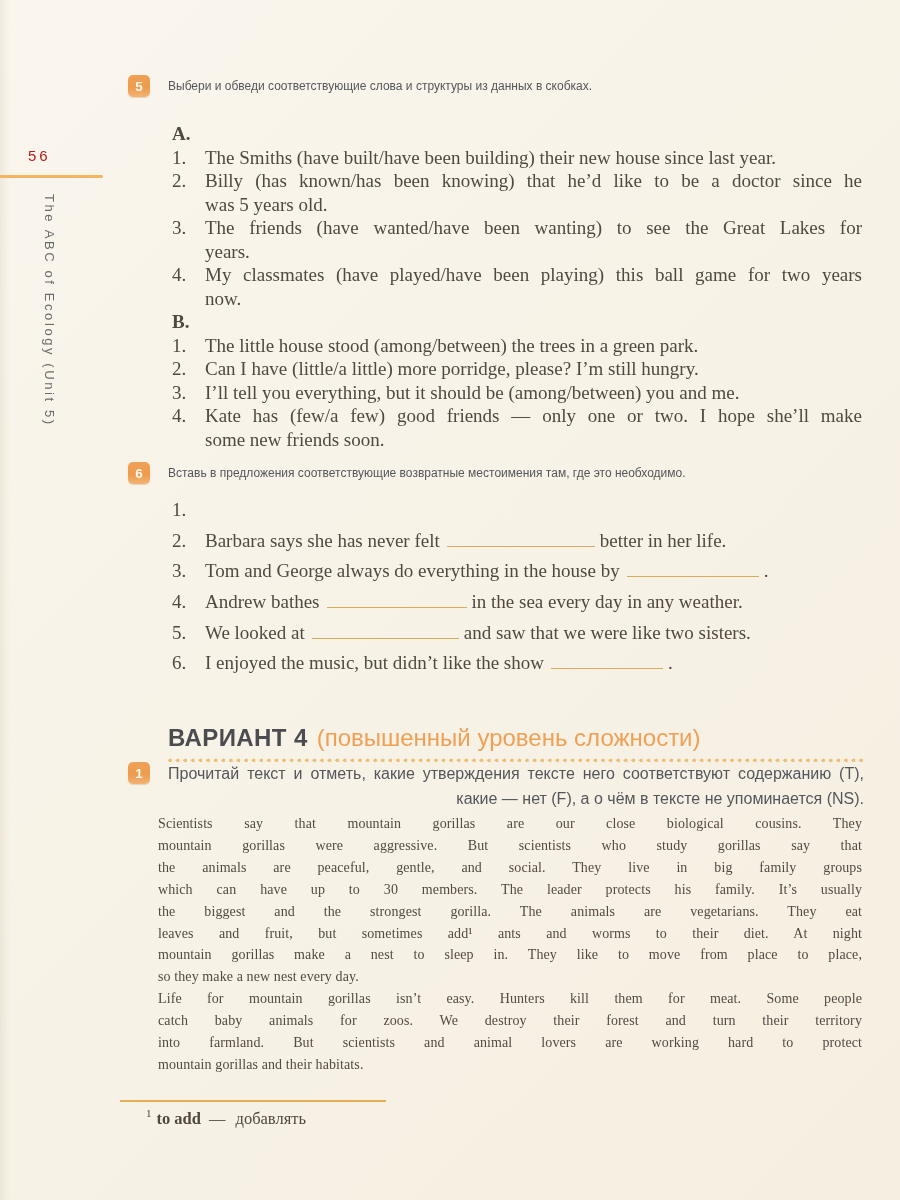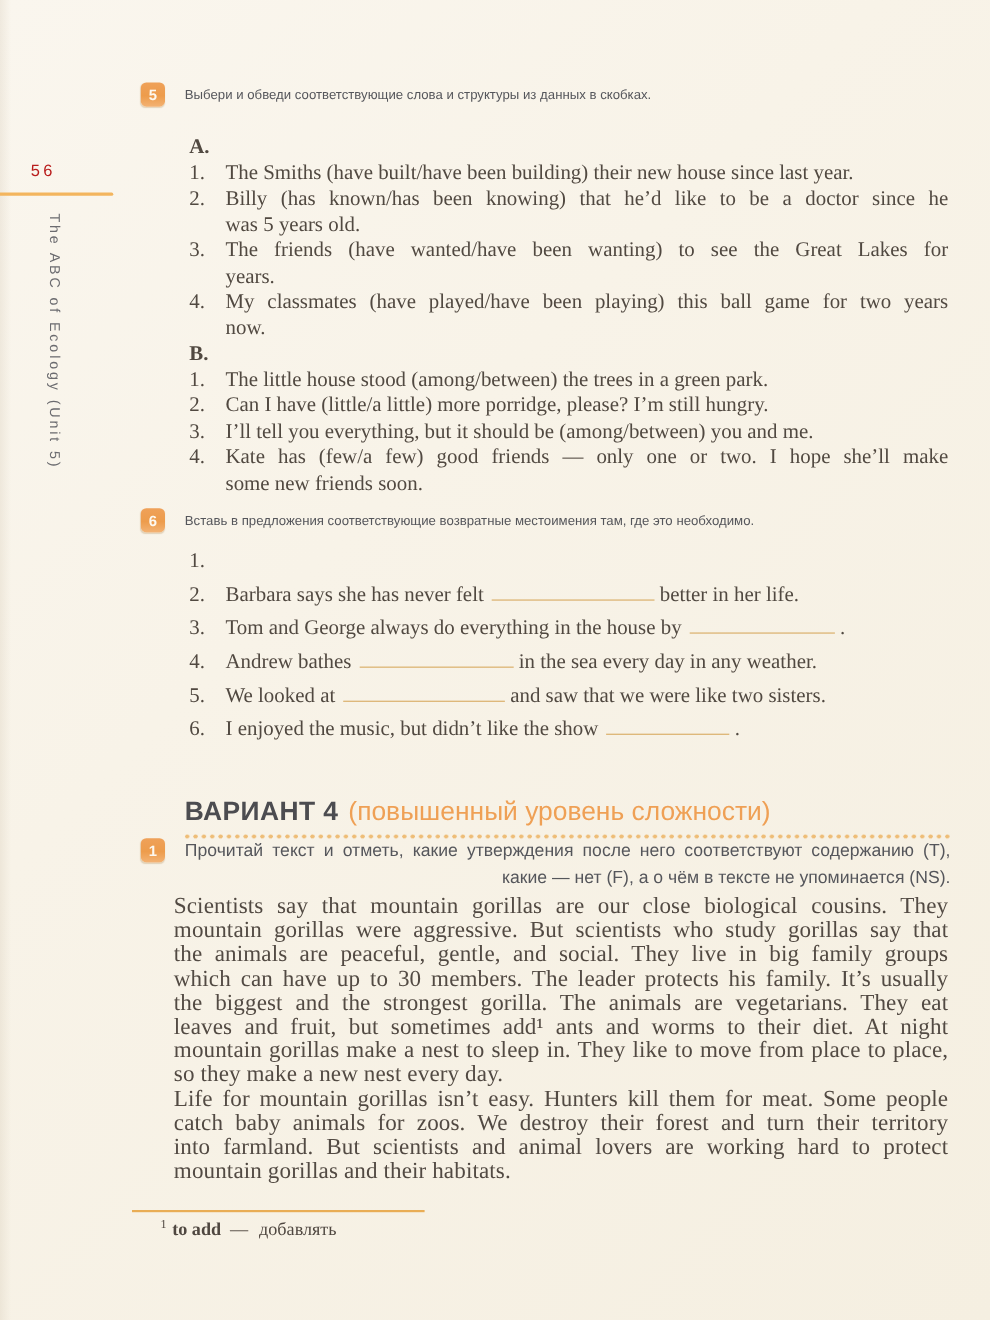--- a/index.html
+++ b/index.html
@@ -58,21 +58,21 @@
   #variant { position:absolute; left:168px; top:708px; width:698px;
     font-family:"Liberation Sans", sans-serif;margin-top:16px; }
   .variant-title { font-size:24px; font-weight:bold; color:#4c4c50; letter-spacing:0.4px; }
   .variant-subtitle { font-size:24px; font-weight:normal; color:#efa055; margin-left:9px; }
   .variant-dots { margin-top:6px; height:5px; background-repeat:repeat-x;
     background-image: radial-gradient(circle at 2.2px 2.4px, #eebd77 1.8px, rgba(0,0,0,0) 2.05px);
     background-size:7.6px 5px; }
 
   
   #reading { position:absolute; left:158px; top:813px; width:704px;
-    font-size:21px; line-height:21.9px; letter-spacing:0.1px; color:#524a43; }
+    font-size:14px; line-height:21.9px; letter-spacing:0.1px; color:#524a43; }
   .r-line.just { text-align:justify; text-align-last:justify; }
 
   
   .footnote-rule { position:absolute; left:120px; top:1100px; width:266px; height:2px; background:#e9ad55; }
   #footnote { position:absolute; left:146px; top:1107px; font-size:16.5px; color:#4f4740; }
   .fn-sup { vertical-align:super; font-size:11px; }
   .fn-term { font-weight:bold; margin:0 8px 0 5px; }
   .fn-dash { margin-right:10px; }
 </style>
 </head>
@@ -181,21 +181,21 @@
 </section>
 
 <div id="variant">
   <span class="variant-title">ВАРИАНТ 4</span><span class="variant-subtitle">(повышенный уровень сложности)</span>
   <div class="variant-dots"></div>
 </div>
 
 <section class="ex-header" style="top:761px;">
   <div class="badge">1</div>
   <div style="margin-left:40px;">
-    <div class="instr-line just">Прочитай текст и отметь, какие утверждения после него соответствуют содержанию (T),</div>
+    <div class="instr-line just">Прочитай текст и отметь, какие утверждения тексте него соответствуют содержанию (T),</div>
     <div class="instr-line">какие — нет (F), а о чём в тексте не упоминается (NS).</div>
   </div>
 </section>
 
 <section id="reading">
   <div class="r-line just">Scientists say that mountain gorillas are our close biological cousins. They</div>
   <div class="r-line just">mountain gorillas were aggressive. But scientists who study gorillas say that</div>
   <div class="r-line just">the animals are peaceful, gentle, and social. They live in big family groups</div>
   <div class="r-line just">which can have up to 30 members. The leader protects his family. It’s usually</div>
   <div class="r-line just">the biggest and the strongest gorilla. The animals are vegetarians. They eat</div>

